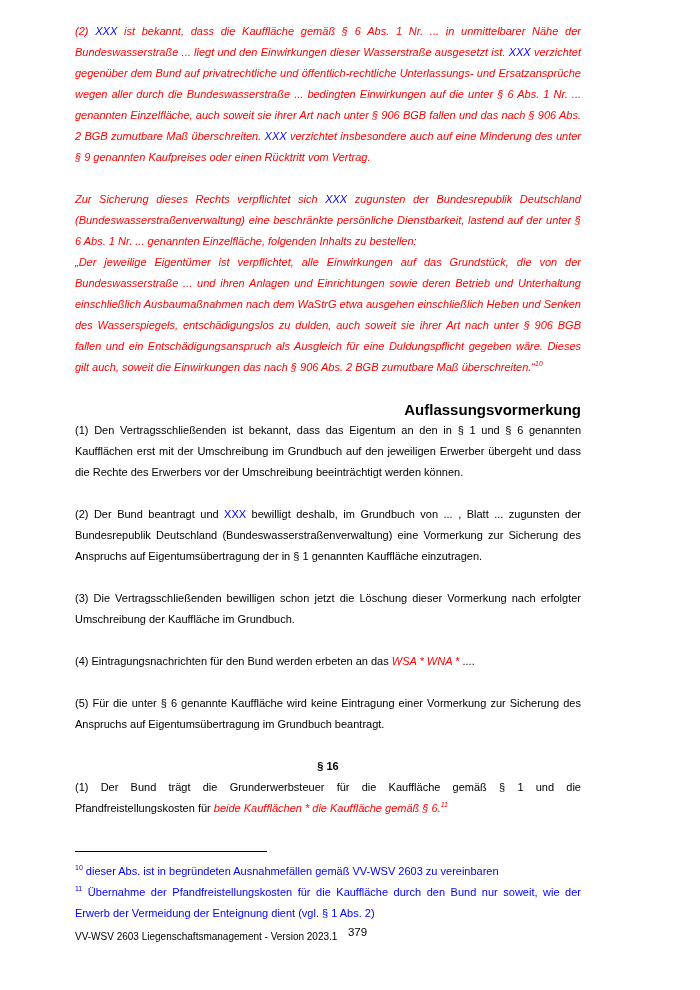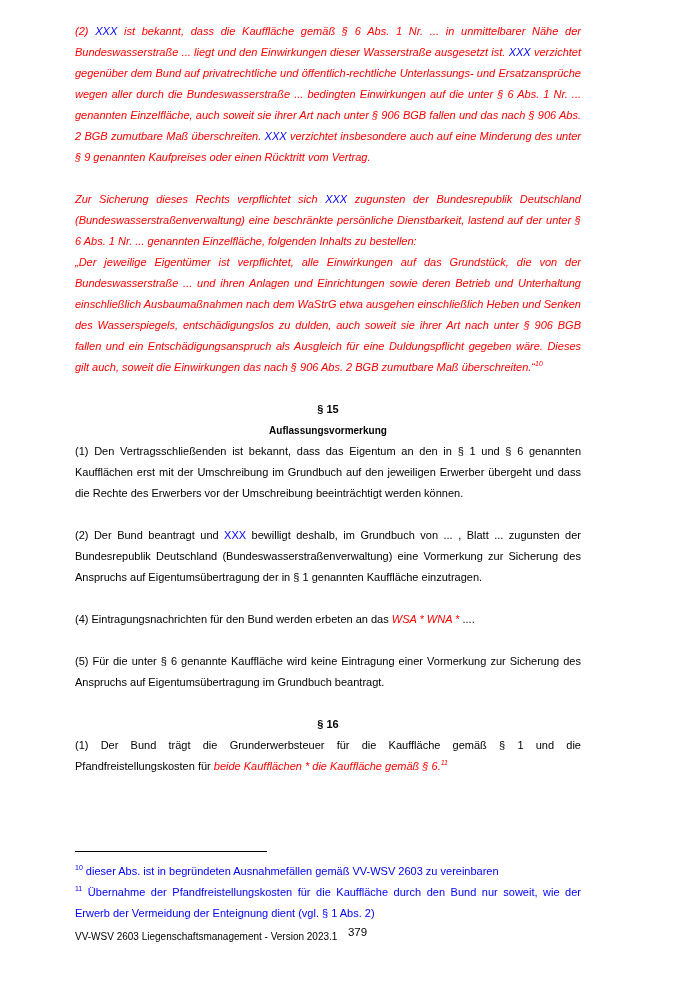--- a/index.html
+++ b/index.html
@@ -31,23 +31,23 @@
   .xxx { color: #0000ff; }
   .red-inline { color: #ff0000; font-style: italic; }
   .sec-heading {
     margin-top: 9px;
     text-align: center;
     font-weight: bold;
     font-size: 11px;
     line-height: 21px;
   }
   .sec-title {
-    text-align: center;
+    text-align: right;
     font-weight: bold;
-    font-size: 10px;
+    font-size: 15px;
     line-height: 21px;
   }
   sup.fnref {
     font-size: 7px;
     vertical-align: super;
     line-height: 0;
   }
   .footnote-area {
     position: absolute;
     top: 851px;
@@ -91,27 +91,27 @@
 <div class="page">
 
   <main class="content">
 
     <p class="para red-para"><span>(2) </span><span class="xxx">XXX</span><span> ist bekannt, dass die Kauffläche gemäß § 6 Abs. 1 Nr. ... in unmittelbarer Nähe der Bundeswasserstraße ... liegt und den Einwirkungen dieser Wasserstraße ausgesetzt ist. </span><span class="xxx">XXX</span><span> verzichtet gegenüber dem Bund auf privatrechtliche und öffentlich-rechtliche Unterlassungs- und Ersatzansprüche wegen aller durch die Bundeswasserstraße ... bedingten Einwirkungen auf die unter § 6 Abs. 1 Nr. ... genannten Einzelfläche, auch soweit sie ihrer Art nach unter § 906 BGB fallen und das nach § 906 Abs. 2 BGB zumutbare Maß überschreiten. </span><span class="xxx">XXX</span><span> verzichtet insbesondere auch auf eine Minderung des unter § 9 genannten Kaufpreises oder einen Rücktritt vom Vertrag.</span></p>
 
     <p class="para red-para tight"><span>Zur Sicherung dieses Rechts verpflichtet sich </span><span class="xxx">XXX</span><span> zugunsten der Bundesrepublik Deutschland (Bundeswasserstraßenverwaltung) eine beschränkte persönliche Dienstbarkeit, lastend auf der unter § 6 Abs. 1 Nr. ... genannten Einzelfläche, folgenden Inhalts zu bestellen:</span></p>
 
     <p class="para red-para"><span>„Der jeweilige Eigentümer ist verpflichtet, alle Einwirkungen auf das Grundstück, die von der Bundeswasserstraße ... und ihren Anlagen und Einrichtungen sowie deren Betrieb und Unterhaltung einschließlich Ausbaumaßnahmen nach dem WaStrG etwa ausgehen einschließlich Heben und Senken des Wasserspiegels, entschädigungslos zu dulden, auch soweit sie ihrer Art nach unter § 906 BGB fallen und ein Entschädigungsanspruch als Ausgleich für eine Duldungspflicht gegeben wäre. Dieses gilt auch, soweit die Einwirkungen das nach § 906 Abs. 2 BGB zumutbare Maß überschreiten.“</span><sup class="fnref">10</sup></p>
 
-    <div class="sec-heading">§ 15</div>
     <div class="sec-title">Auflassungsvormerkung</div>
 
     <p class="para">(1) Den Vertragsschließenden ist bekannt, dass das Eigentum an den in § 1 und § 6 genannten Kaufflächen erst mit der Umschreibung im Grundbuch auf den jeweiligen Erwerber übergeht und dass die Rechte des Erwerbers vor der Umschreibung beeinträchtigt werden können.</p>
 
     <p class="para"><span>(2) Der Bund beantragt und </span><span class="xxx">XXX</span><span> bewilligt deshalb, im Grundbuch von ... , Blatt ... zugunsten der Bundesrepublik Deutschland (Bundeswasserstraßenverwaltung) eine Vormerkung zur Sicherung des Anspruchs auf Eigentumsübertragung der in § 1 genannten Kauffläche einzutragen.</span></p>
 
+    <p class="para">(3) Die Vertragsschließenden bewilligen schon jetzt die Löschung dieser Vormerkung nach erfolgter Umschreibung der Kauffläche im Grundbuch.</p>
 
     <p class="para"><span>(4) Eintragungsnachrichten für den Bund werden erbeten an das </span><span class="red-inline">WSA * WNA *</span><span> ....</span></p>
 
     <p class="para">(5) Für die unter § 6 genannte Kauffläche wird keine Eintragung einer Vormerkung zur Sicherung des Anspruchs auf Eigentumsübertragung im Grundbuch beantragt.</p>
 
     <div class="sec-heading">§ 16</div>
 
     <p class="para"><span>(1) Der Bund trägt die Grunderwerbsteuer für die Kauffläche gemäß § 1 und die Pfandfreistellungskosten für </span><span class="red-inline">beide Kaufflächen * die Kauffläche gemäß § 6.</span><sup class="fnref red-inline">11</sup></p>
 
   </main>

